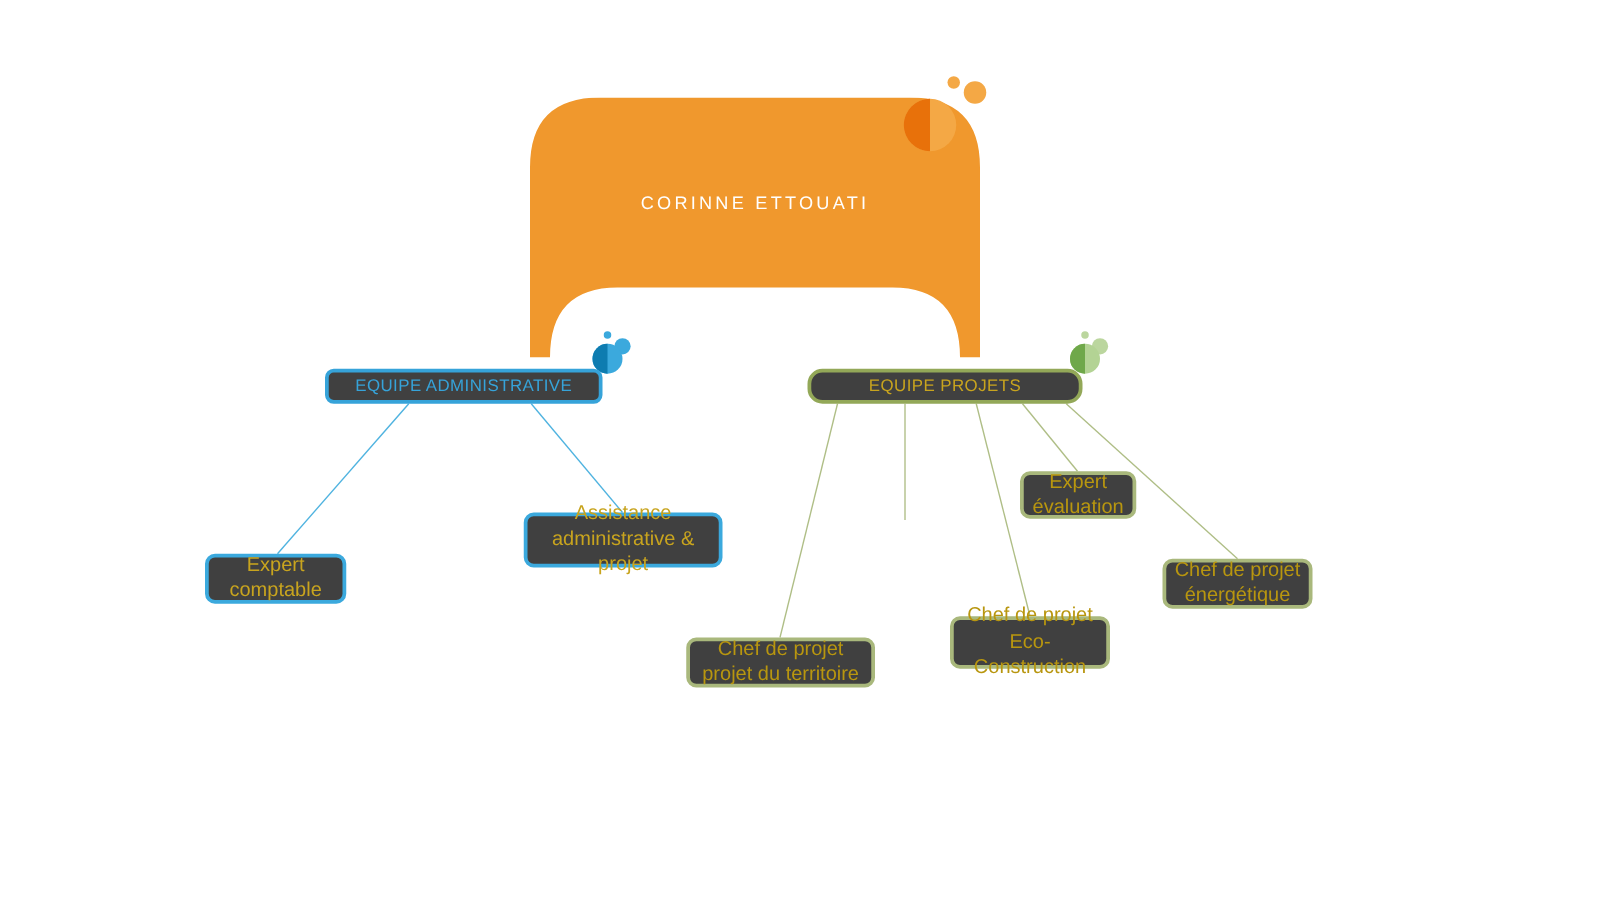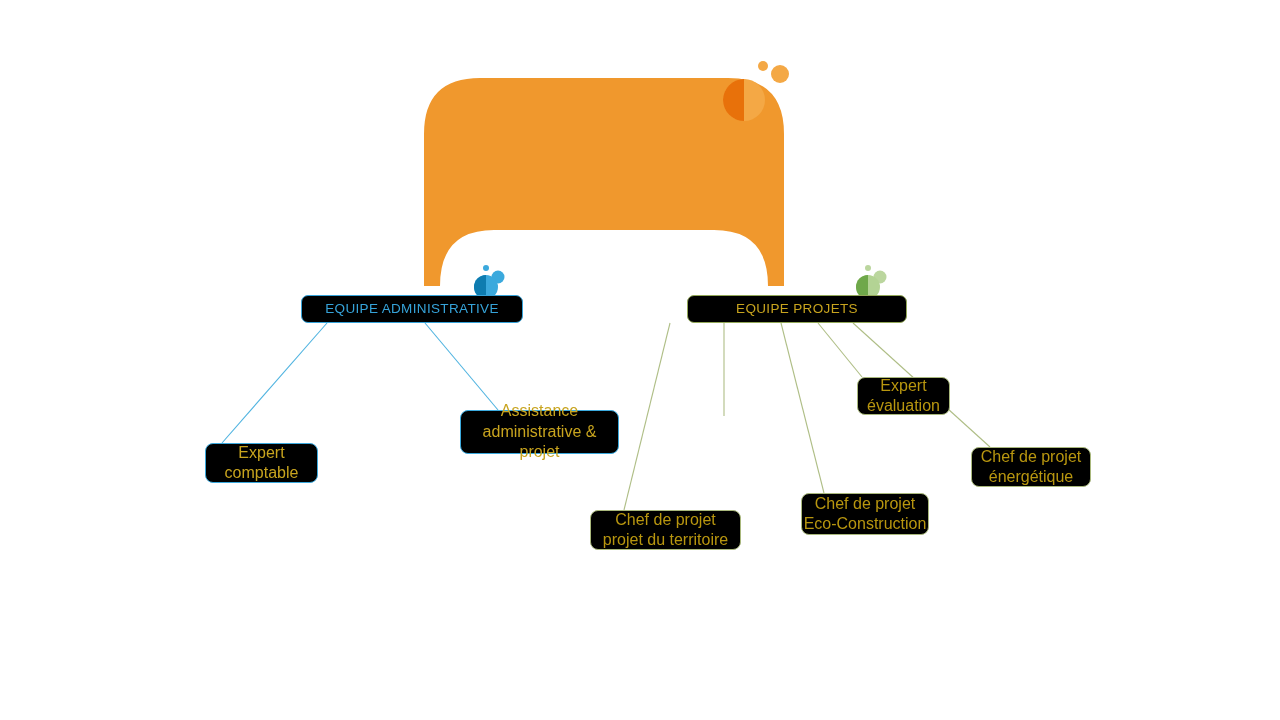--- a/index.html
+++ b/index.html
@@ -27,42 +27,41 @@
   
   .bubbles{position:absolute;z-index:3;}
   #bubbles-orange{left:716px;top:56px;}
   #bubbles-blue{left:464px;top:262px;}
   #bubbles-green{left:846px;top:262px;}
 
   
   .node{
     position:absolute;
     box-sizing:border-box;
-    border:1px solid #3b82f6;
+    border:3px solid #3b82f6;
     border-radius:8px;
-    background:#000000;
+    background:#404040;
     display:flex;
     align-items:center;
     justify-content:center;
     text-align:center;
     z-index:5;
     line-height:1.28;
-    margin-left:41px;
   }
   .node .lbl{display:block;}
 
   
   .team{font-size:13.5px;letter-spacing:.35px;border-radius:7px;}
   #node-equipe-admin{
     left:260px;top:295px;width:222px;height:28px;
     border-color:#36a3d9;color:#36a3d9;
   }
   #node-equipe-projets{
     left:646px;top:295px;width:220px;height:28px;
-    border-color:#93a858;color:#c8a41e;
+    border-color:#93a858;color:#c8a41e;border-radius:12px;
   }
 
   
   .leaf{font-size:16px;}
   .leaf.blue{border-color:#3ba9dd;color:#c8a41e;align-items:center;}
   .leaf.olive{border-color:#a9b87c;color:#b8960f;}
 
   #node-expert-comptable{left:164px;top:443px;width:113px;height:40px;}
   #node-assistance{left:419px;top:410px;width:159px;height:44px;}
   #node-chef-social{left:549px;top:510px;width:151px;height:40px;}
@@ -99,20 +98,21 @@
              Q 360 0 360 56
              L 360 208
              L 344 208
              Q 344 152 290 152
              L 70 152
              Q 16 152 16 208
              L 0 208
              L 0 56
              Q 0 0 56 0 Z"></path>
   </svg>
+  <div id="root-title">CORINNE ETTOUATI</div>
 
   <svg class="bubbles" id="bubbles-orange" width="80" height="70" viewBox="0 0 80 70" xmlns="http://www.w3.org/2000/svg">
     <circle cx="47" cy="10" r="5" fill="#F4A845"></circle>
     <circle cx="64" cy="18" r="9" fill="#F4A845"></circle>
     <circle cx="28" cy="44" r="21" fill="#F4A845"></circle>
     <path fill="#E8710A" d="M 28 23 A 21 21 0 0 0 28 65 Z"></path>
   </svg>
 
   <svg class="bubbles" id="bubbles-blue" width="48" height="44" viewBox="0 0 48 44" xmlns="http://www.w3.org/2000/svg">
     <circle cx="22" cy="6" r="3" fill="#3BA9DD"></circle>

